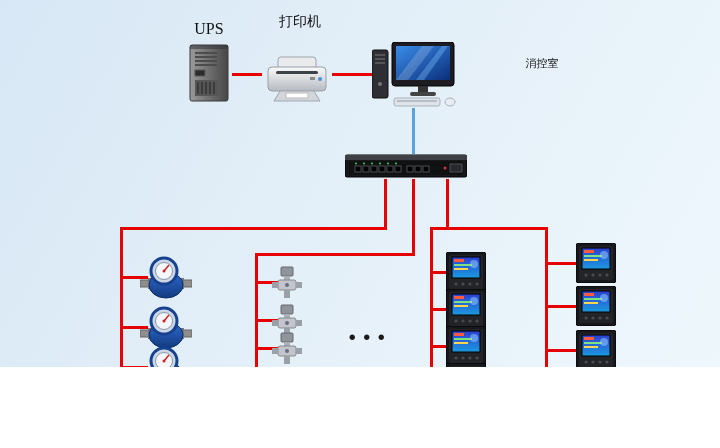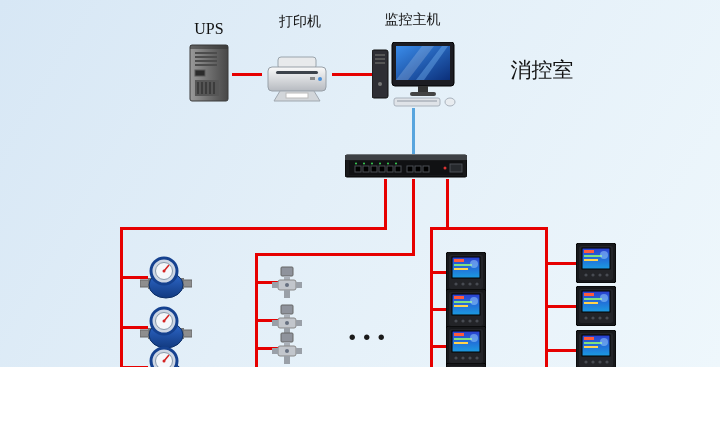--- a/index.html
+++ b/index.html
@@ -145,22 +145,21 @@
         <circle cx="10" cy="32" r="1.6" fill="#484b52"></circle>
         <circle cx="17" cy="32" r="1.6" fill="#484b52"></circle>
         <circle cx="24" cy="32" r="1.6" fill="#484b52"></circle>
         <circle cx="31" cy="32" r="1.6" fill="#484b52"></circle>
       </symbol>
     </defs>
   </svg>
 
   <div class="lbl" style="left:178px;top:20px;width:62px;font-size:16px;">UPS</div>
   <div class="lbl" style="left:266px;top:13px;width:68px;font-size:14px;">打印机</div>
-  <div class="lbl" style="left:375px;top:11px;width:75px;font-size:14px;">监控主机</div>
-  <div class="lbl" style="left:510px;top:56px;width:64px;font-size:21px;">消控室</div>
+  <div class="lbl" style="left:510px;top:56px;width:64px;font-size:11px;">消控室</div>
 
   <svg class="dev" style="left:186px;top:44px;" width="46" height="58">
       <use href="#sym-ups"></use>
     </svg>
   <svg class="dev" style="left:262px;top:55px;" width="70" height="50">
       <use href="#sym-printer"></use>
     </svg>
   <svg class="dev" style="left:372px;top:42px;" width="88" height="66">
       <use href="#sym-computer"></use>
     </svg>

